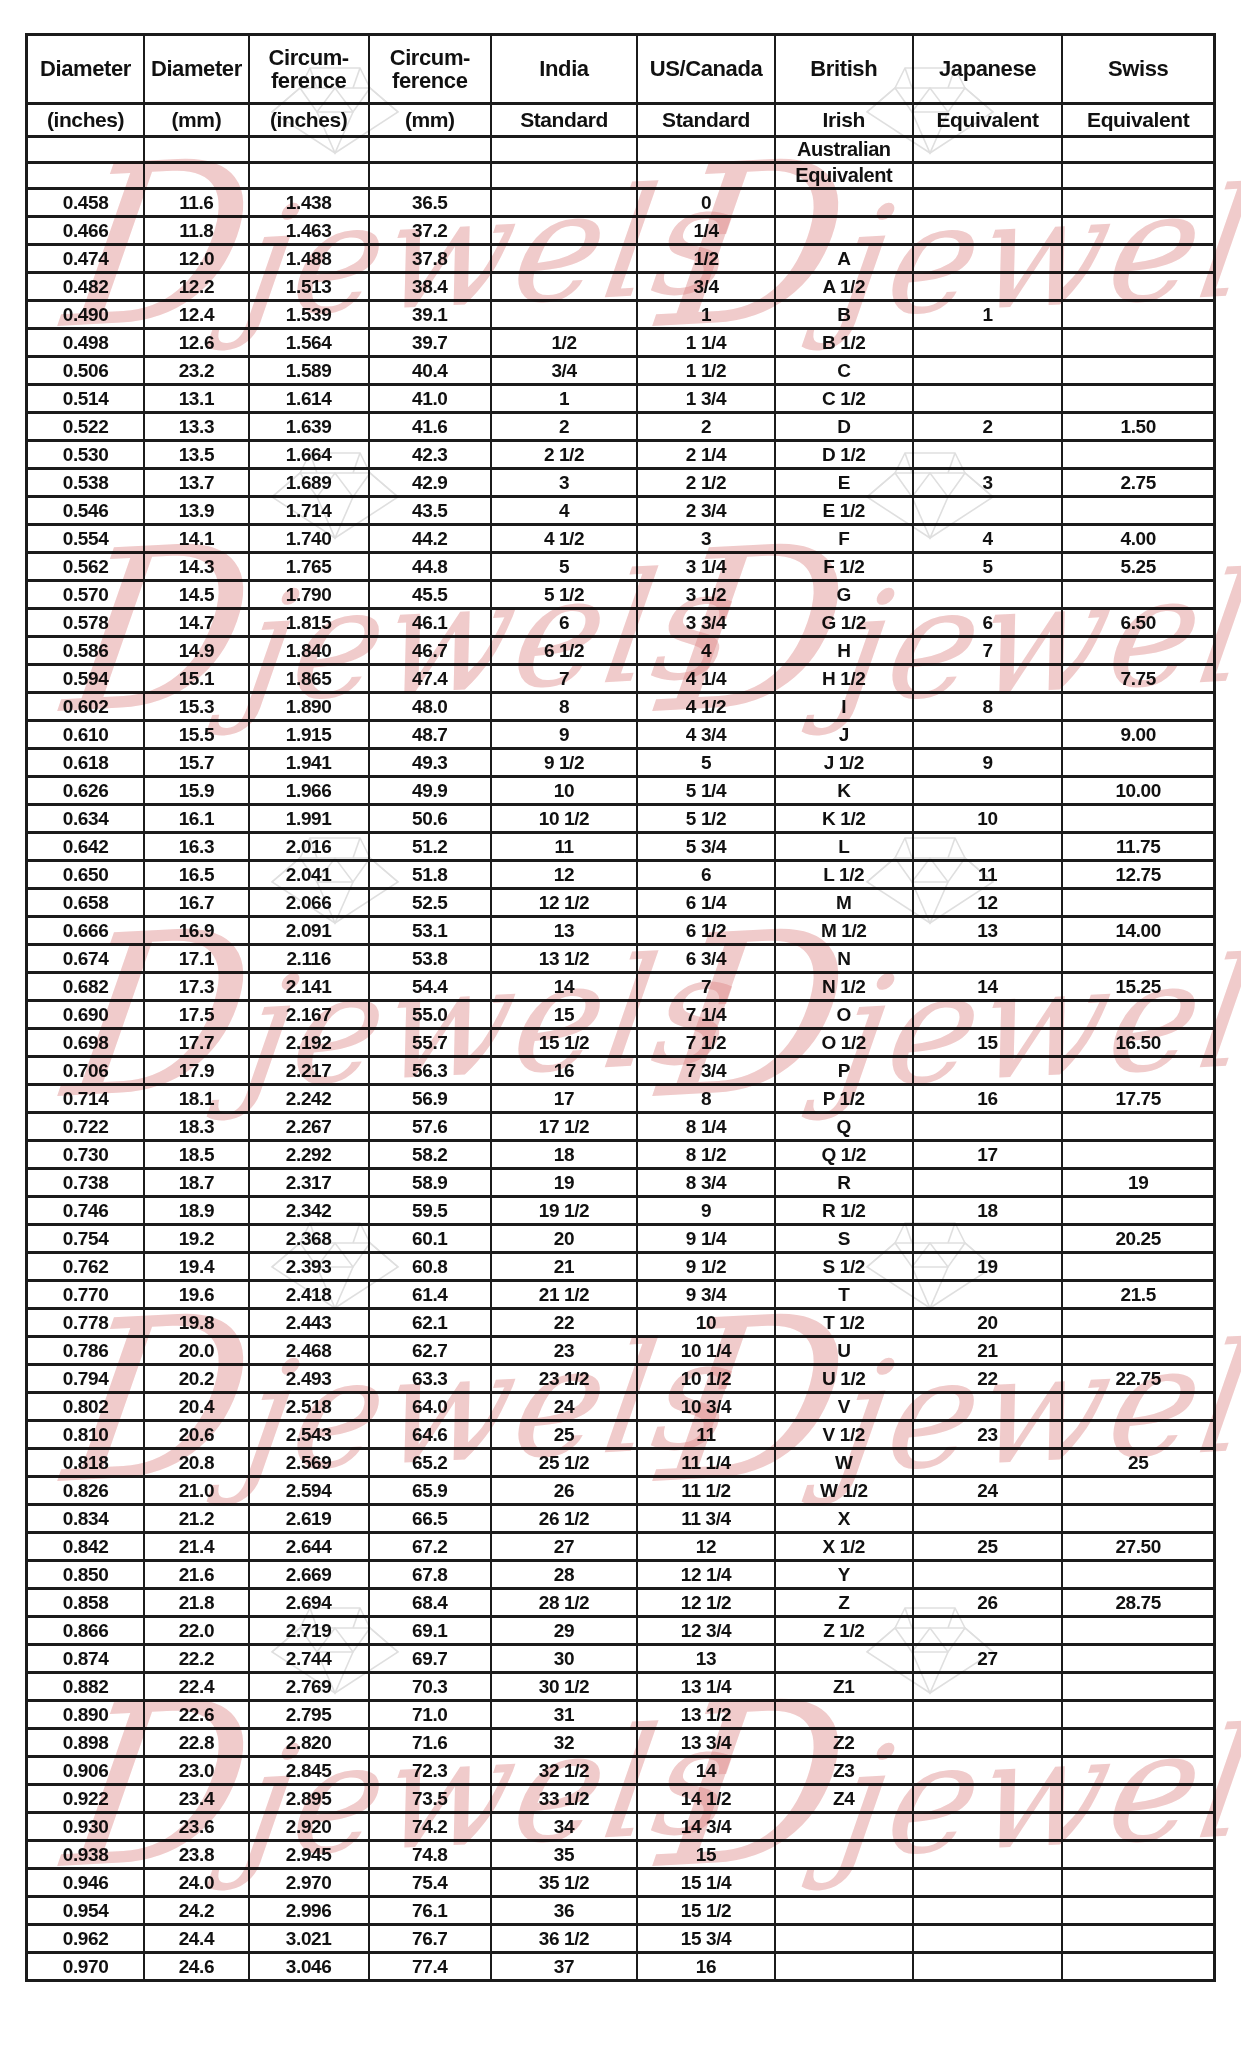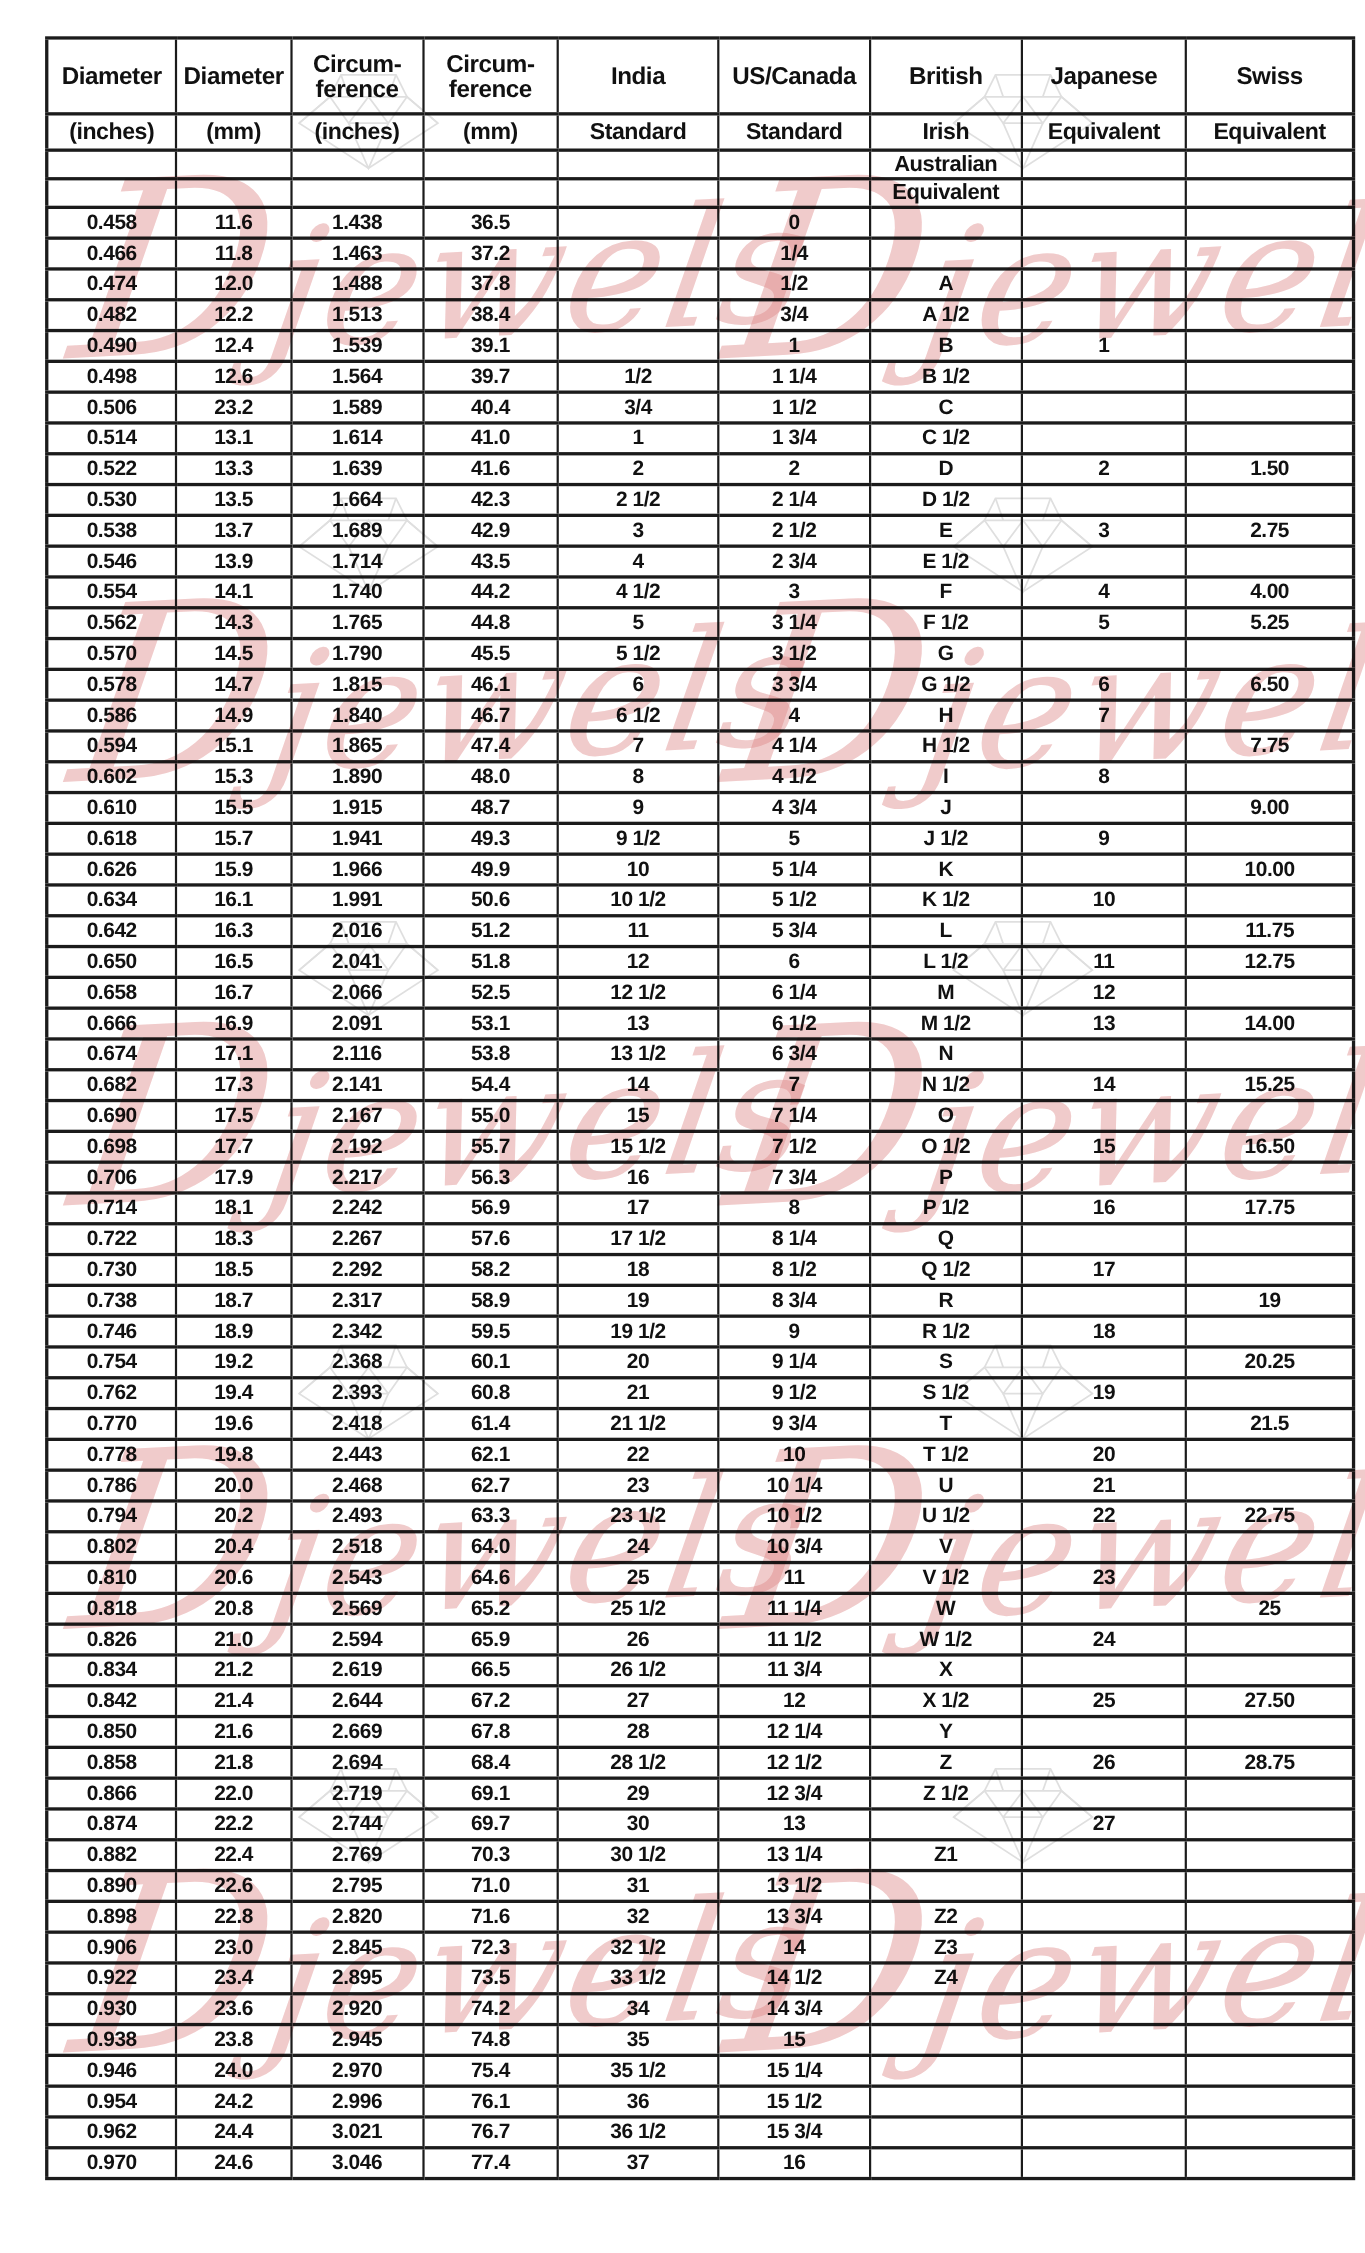--- a/index.html
+++ b/index.html
@@ -10,21 +10,20 @@
     overflow:hidden;
     font-family:"Liberation Sans",sans-serif;
   }
   
   table.ringchart{
     position:absolute;left:25px;top:33px;
     width:1191px;
     border-collapse:collapse;
     table-layout:fixed;
     z-index:1;
-    margin-left:16px;
   }
   table.ringchart th,
   table.ringchart td{
     border:2px solid #1b1b1b;
     border-top-width:3px;
     border-bottom-width:3px;
     text-align:center;
     vertical-align:middle;
     font-weight:bold;
     color:#111111;

